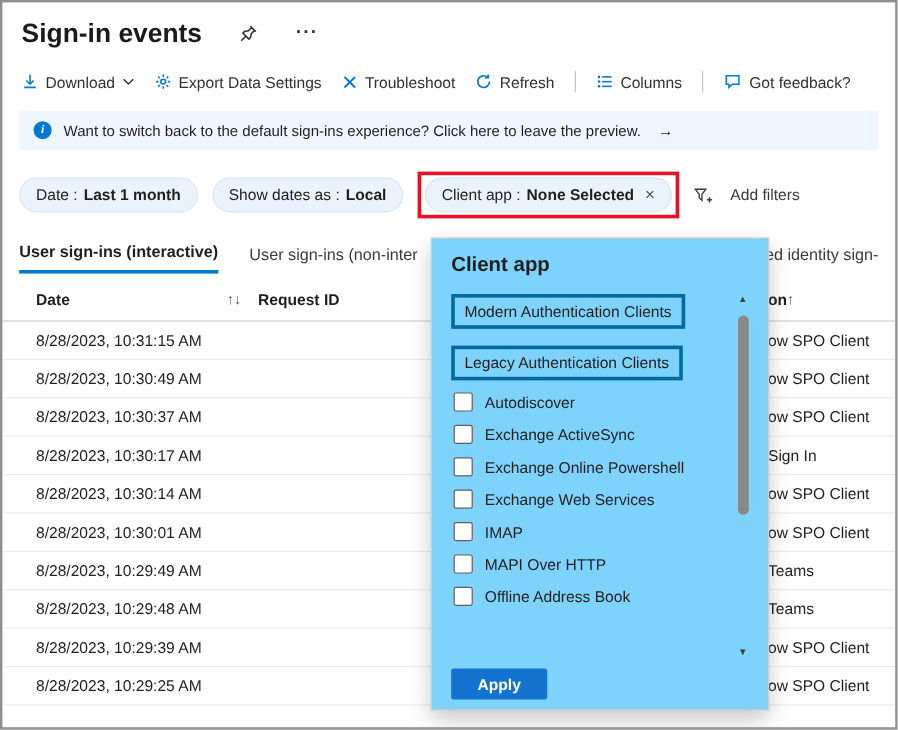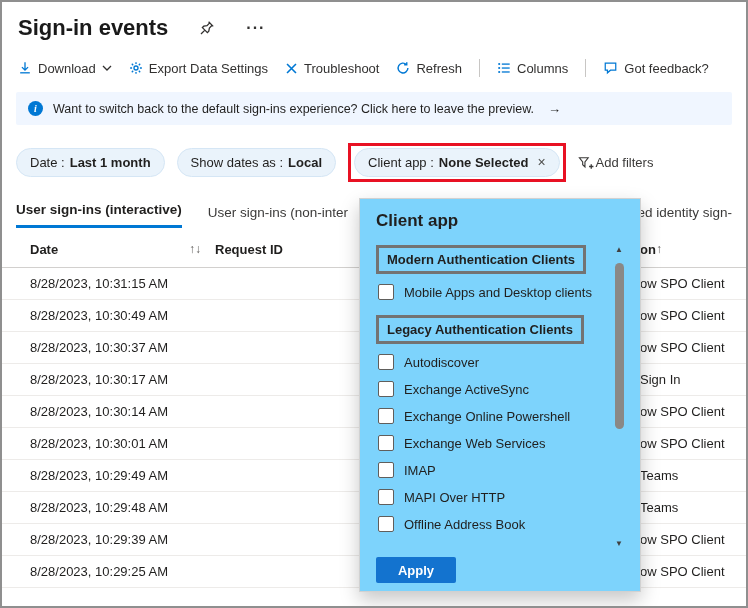--- a/index.html
+++ b/index.html
@@ -27,21 +27,21 @@
                justify-content: center; font-family: "Liberation Serif", serif; }
   .banner-arrow { margin-left: 4px; font-size: 13px; }
 
   
   .filters { display: flex; align-items: center; gap: 12px; padding: 10px 14px 10px; font-size: 13px; }
   .pill { display: inline-flex; align-items: flex-start; gap: 5px; background: #eaf3fb; border: 1px solid #d5e6f5;
           border-radius: 15px; padding: 6px 13px; cursor: pointer; white-space: nowrap; }
   .pill-value { font-weight: 700; }
   .pill-close { margin-left: 4px; color: #50504e; font-size: 14px; line-height: 1; cursor: pointer; }
   .anno-pill { display: inline-flex; border: 3px solid #e81123; padding: 2px 3px; align-items: center; }
-  .add-filters { display: inline-flex; align-items: center; gap: 2px; color: #3b3a39; cursor: pointer; }
+  .add-filters { display: inline-flex; align-items: center; gap: 15px; color: #3b3a39; cursor: pointer; }
 
   
   .tabs { display: flex; align-items: flex-end; gap: 26px; padding: 10px 14px 0; font-size: 13.5px; position: relative; }
   .tab { padding-bottom: 8px; color: #3b3a39; cursor: pointer; white-space: nowrap; }
   .tab.active { font-weight: 700; color: #201f1e; border-bottom: 3px solid #0078d4; }
   .tab-right { margin-left: auto; overflow: hidden; }
 
   
   .thead { display: flex; align-items: center; height: 36px; margin-top: 4px; border-bottom: 1px solid #d2d0ce;
            font-size: 13px; font-weight: 700; color: #201f1e; padding-left: 28px; }
@@ -51,22 +51,22 @@
   .trow { display: flex; align-items: center; height: 32px; border-bottom: 1px solid #edebe9;
           font-size: 13px; padding-left: 28px; cursor: pointer; }
   .cell-date { width: 320px; }
   .cell-app { margin-left: auto; width: 106px; }
 
   
   .dropdown { position: absolute; left: 357px; top: 196px; width: 282px; height: 394px; background: #7dd3fc;
               border: 1px solid #d1d1d1; box-shadow: 0 8px 18px rgba(0,0,0,0.22); z-index: 10;
               padding: 12px 16px; }
   .dd-title { font-size: 17px; font-weight: 700; margin-bottom: 10px; color: #201f1e; }
-  .anno-heading { display: inline-block; border: 3px solid #737373; padding: 4px 8px; margin: 4px 0 10px;
-                  font-size: 13px; font-weight: 700; color: #201f1e; }
+  .anno-heading { display: inline-block; border: 3px solid #0369a1; padding: 4px 8px; margin: 4px 0 10px;
+                  font-size: 13px; font-weight: 400; color: #201f1e; }
   .cb-row { display: flex; align-items: center; gap: 10px; margin: 0 0 11px 2px; font-size: 13px; cursor: pointer; }
   .cb { flex: 0 0 auto; width: 16px; height: 16px; border: 1px solid #605e5c; border-radius: 2px; background: #fff; }
   .apply { position: absolute; left: 16px; bottom: 8px; width: 80px; height: 26px; background: #1373cf;
            color: #fff; border: none; font-size: 13px; font-weight: 600; border-radius: 2px; cursor: pointer;
            font-family: "Liberation Sans", "DejaVu Sans", sans-serif; }
   .scrollbar { position: absolute; right: 14px; top: 46px; width: 14px; height: 304px;
                display: flex; flex-direction: column; align-items: center; }
   .sb-arrow { font-size: 8px; color: #404040; line-height: 10px; cursor: pointer; }
   .sb-thumb { width: 9px; height: 166px; background: #8a8886; border-radius: 5px; margin-top: 8px; cursor: grab; }
   .sb-bottom { margin-top: auto; }
@@ -246,24 +246,20 @@
     </div>
   </div>
 
   <div class="dropdown">
     <div class="dd-title">Client app</div>
 
     <div class="anno-heading">
       <span>Modern Authentication Clients</span>
     </div>
 
-    <div class="cb-row">
-      <span class="cb"></span>
-      <span>Mobile Apps and Desktop clients</span>
-    </div>
 
     <div class="anno-heading">
       <span>Legacy Authentication Clients</span>
     </div>
 
     <div class="cb-row">
       <span class="cb"></span>
       <span>Autodiscover</span>
     </div>
     <div class="cb-row">

